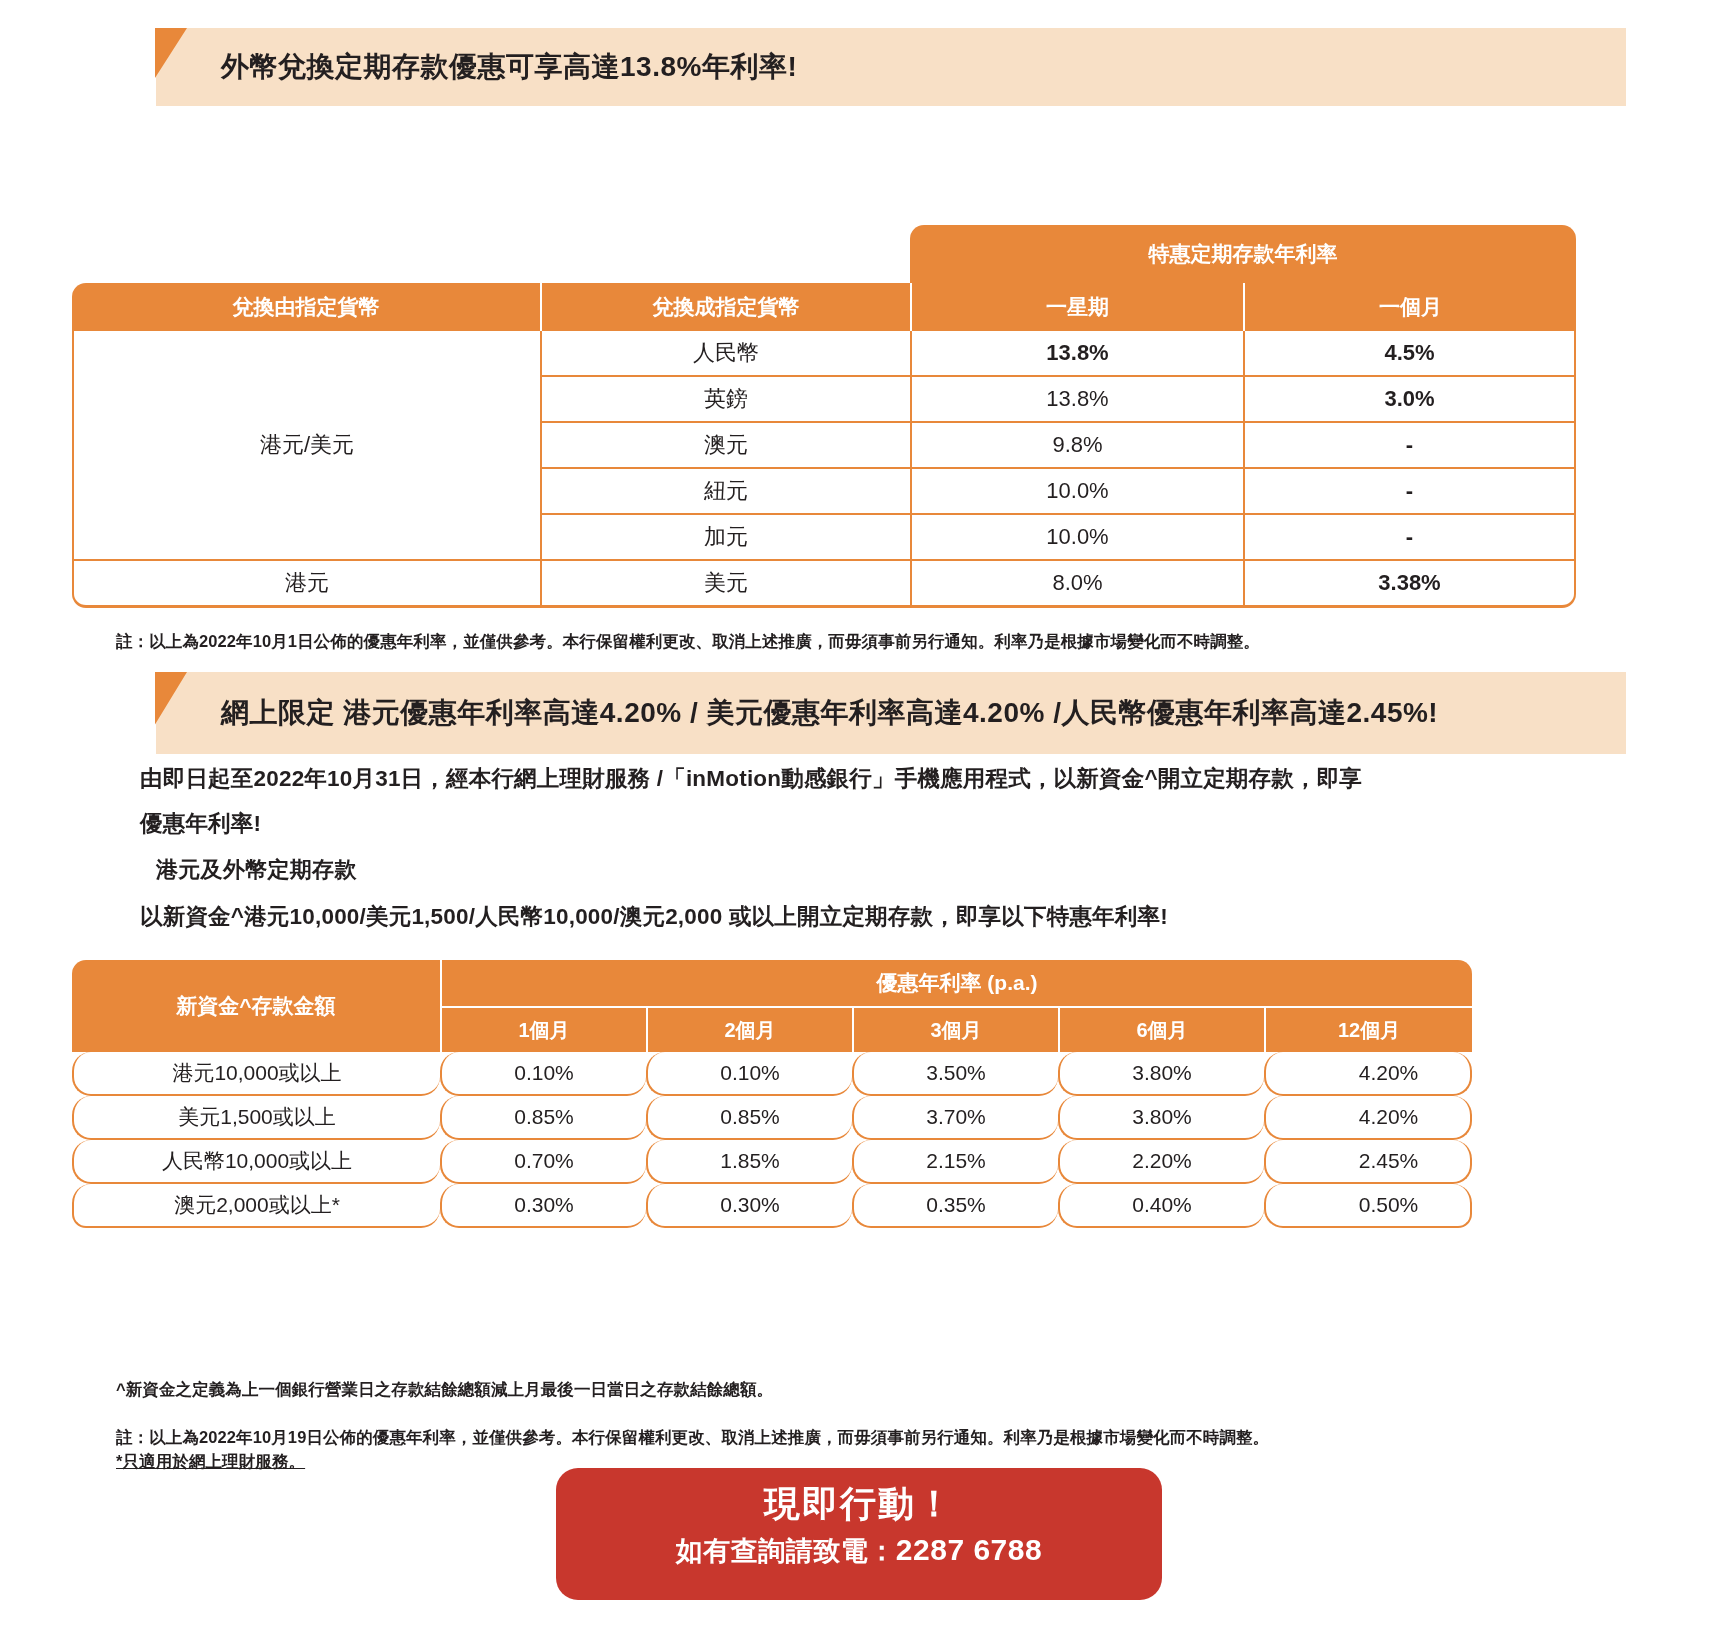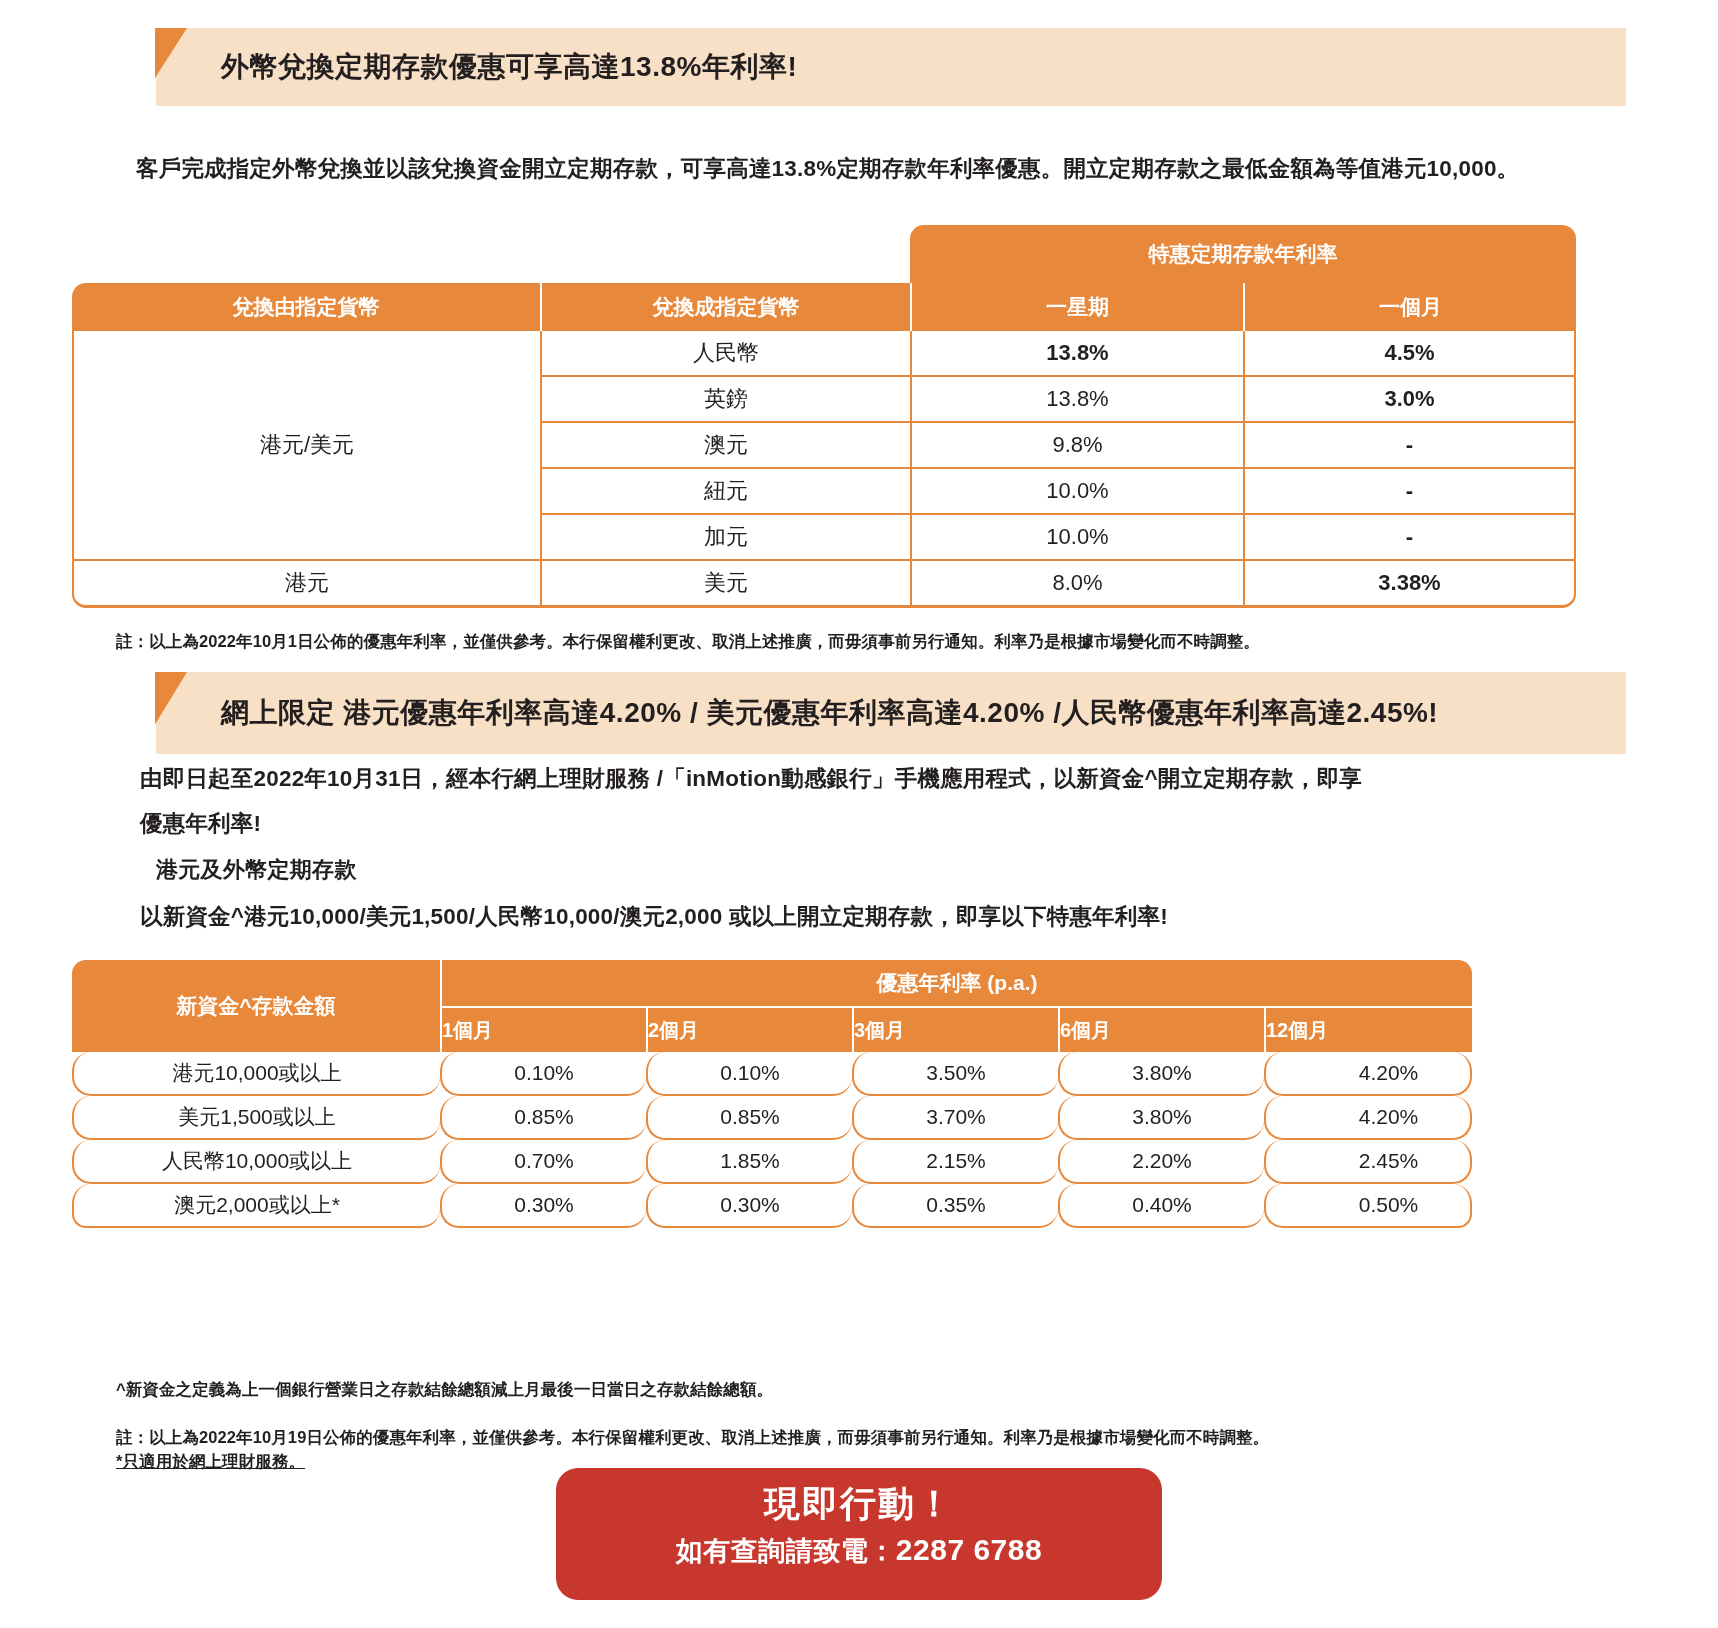--- a/index.html
+++ b/index.html
@@ -170,21 +170,21 @@
     font-weight: bold;
     text-align: center;
     vertical-align: middle;
     border-top-left-radius: 14px;
   }
   #table2 th.sub {
     background: #e8883a;
     color: #fff;
     font-size: 20px;
     font-weight: bold;
-    text-align: left;
+    text-align: center;
     vertical-align: middle;
     height: 44px;
     border-left: 2px solid #ffffff;
   }
   #table2 td.cell {
     height: 42px;
     background: #ffffff;
     font-size: 21px;
     text-align: center;
     vertical-align: middle;
@@ -231,21 +231,20 @@
 </head>
 <body>
 
 <div class="page">
 
   <div class="banner abs" style="top:28px; left:78px; width:1470px;">
     <span class="flag"></span>
     <span class="banner-text">外幣兌換定期存款優惠可享高達13.8%年利率!</span>
   </div>
 
-  <div class="para abs" style="top:150px; left:68px; width:1460px;">客戶完成指定外幣兌換並以該兌換資金開立定期存款，可享高達13.8%定期存款年利率優惠。開立定期存款之最低金額為等值港元10,000。</div>
 
   <div class="tbl-wrap">
     <table class="rate" id="table1">
       <colgroup>
         <col style="width:468px">
         <col style="width:370px">
         <col style="width:333px">
         <col style="width:333px">
       </colgroup>
       <tbody>

